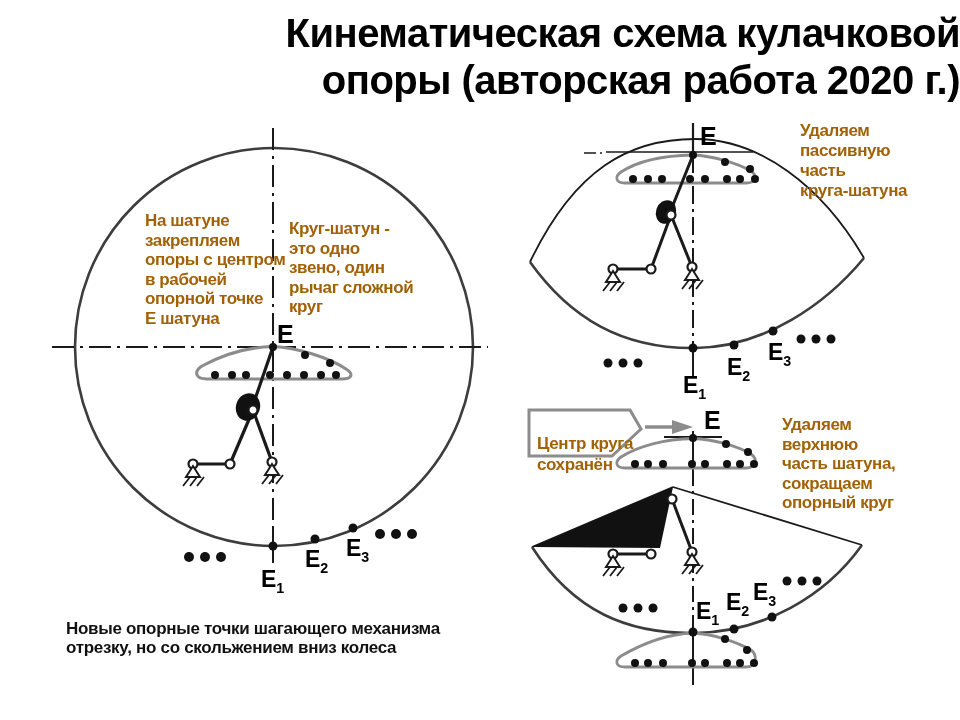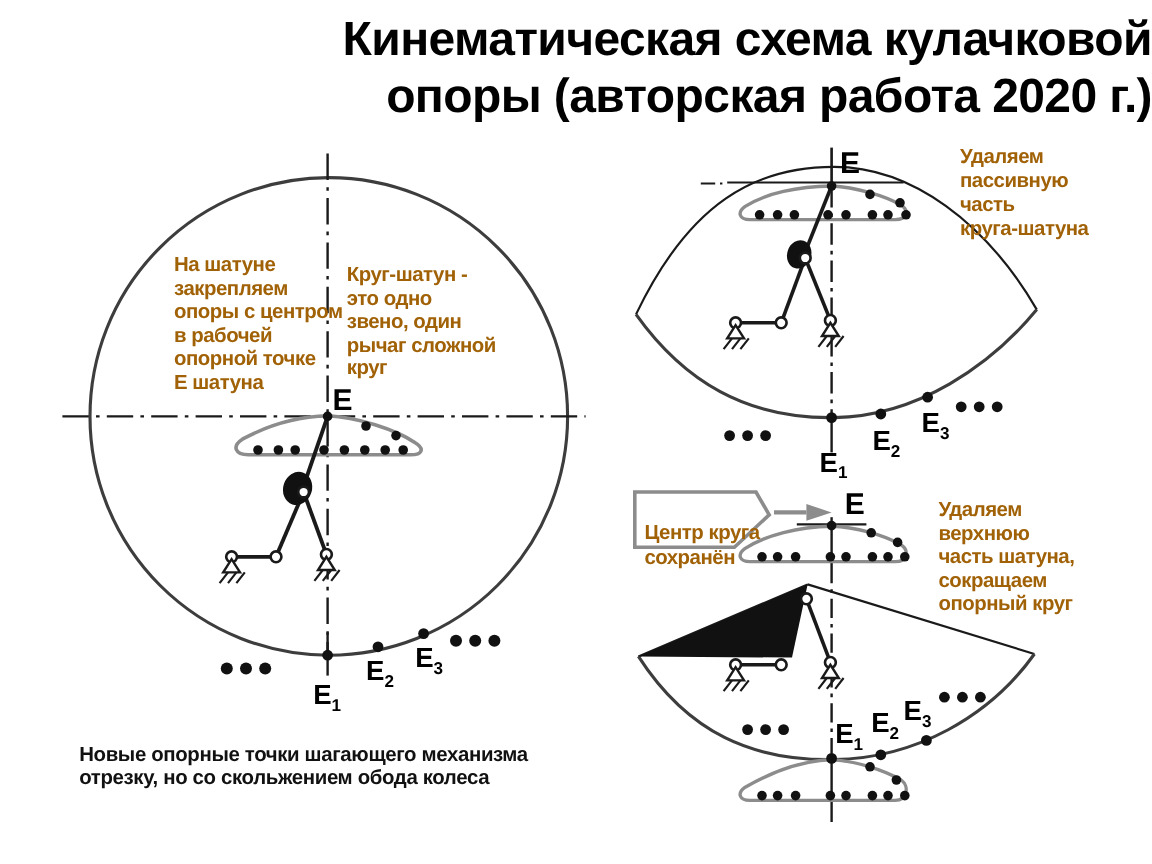--- a/index.html
+++ b/index.html
@@ -215,21 +215,21 @@
   <div class="note" style="left:289px;top:219px;">
     <div>Круг-шатун -</div>
     <div>это одно</div>
     <div>звено, один</div>
     <div>рычаг сложной</div>
     <div>круг</div>
   </div>
 
   <div class="caption" style="left:66px;top:596px;">
     <div>Новые опорные точки шагающего механизма</div>
-    <div>отрезку, но со скольжением обода колеса</div>
+    <div>отрезку, но со скольжением вниз колеса</div>
   </div>
 
   <div class="note" style="left:800px;top:121px;line-height:20px;">
     <div>Удаляем</div>
     <div>пассивную</div>
     <div>часть</div>
     <div>круга-шатуна</div>
   </div>
 
   <div class="note" style="left:782px;top:415px;">

